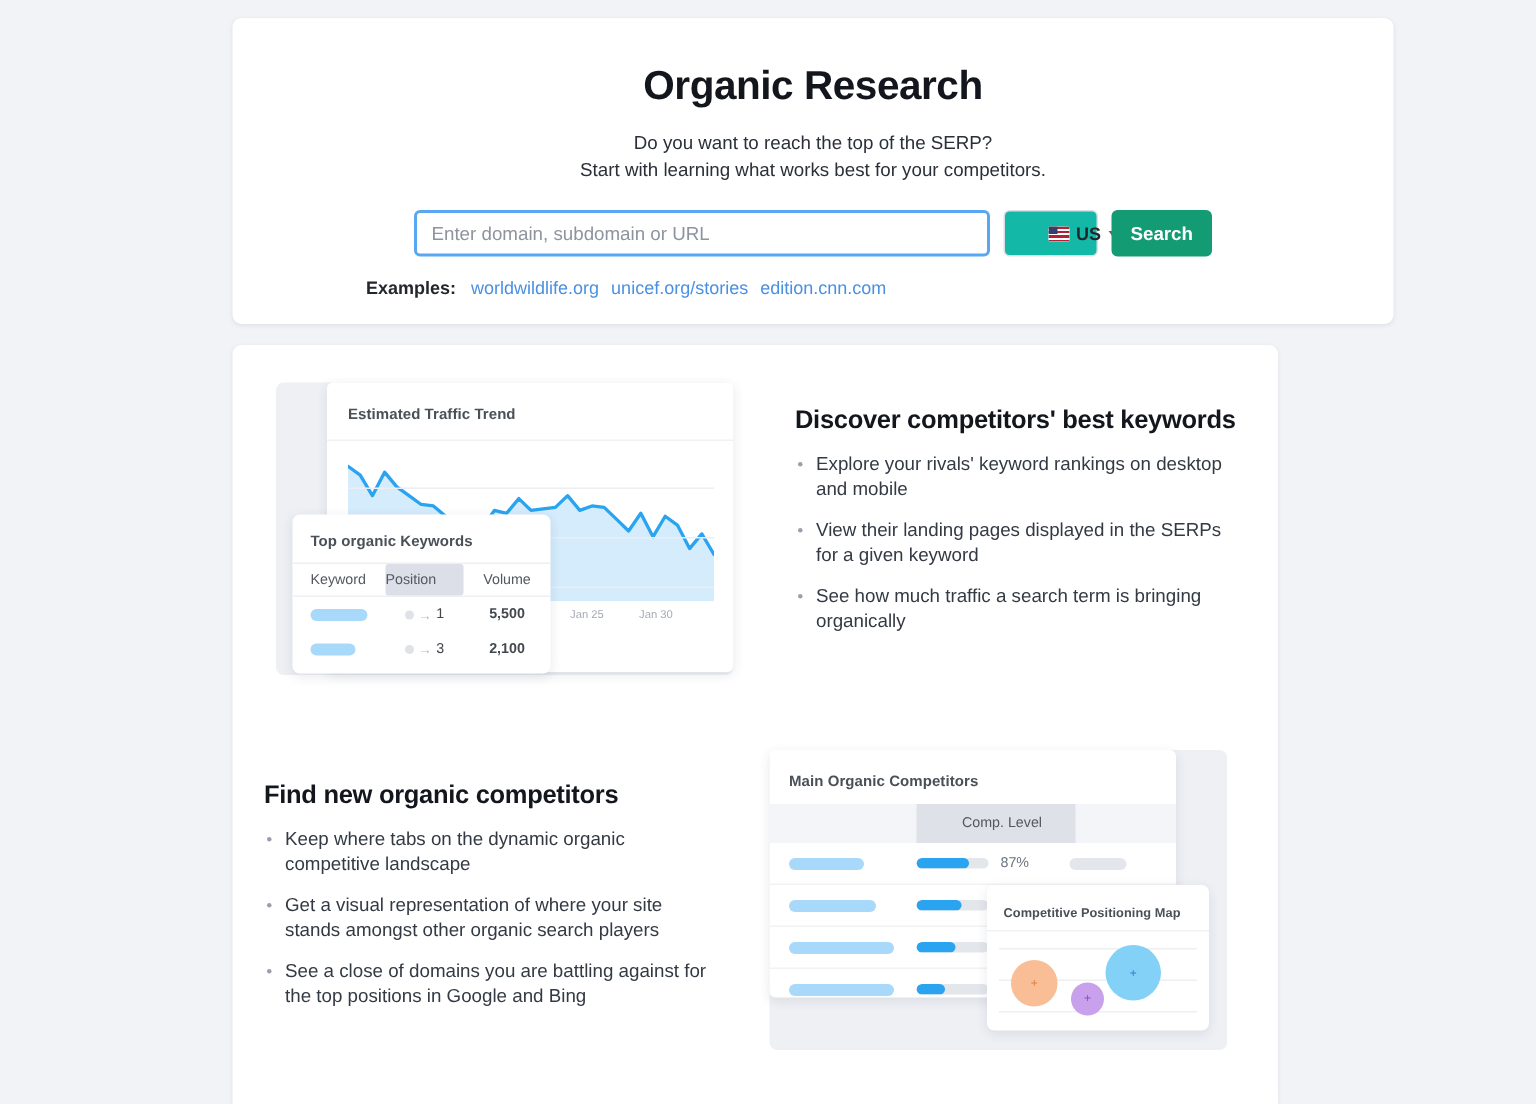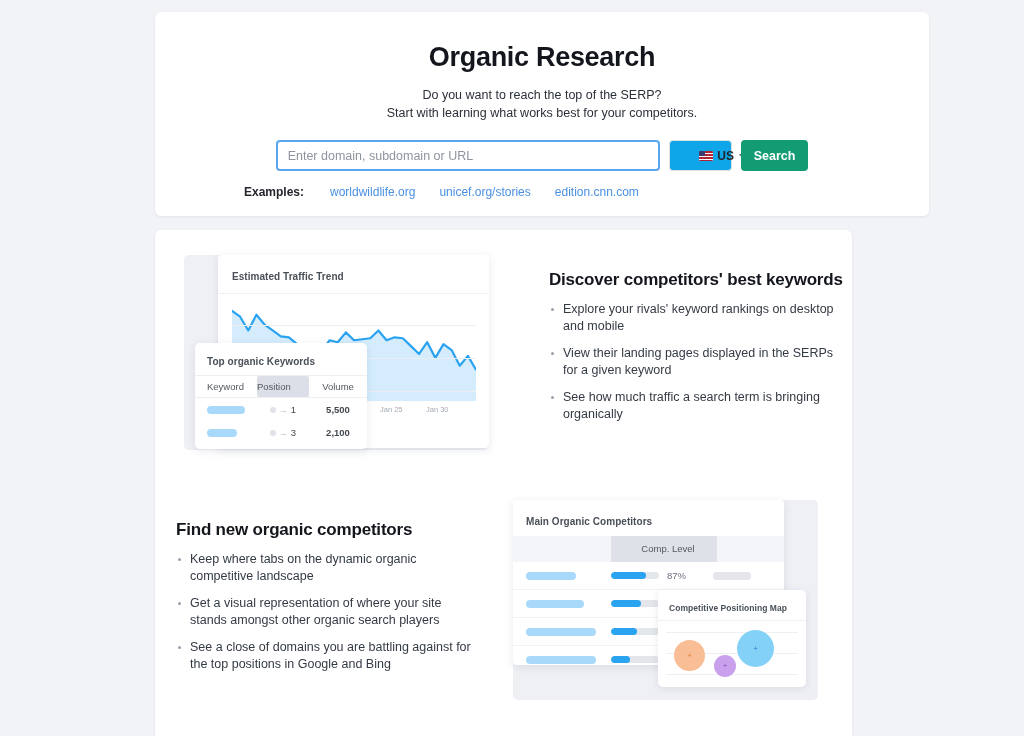--- a/index.html
+++ b/index.html
@@ -81,21 +81,21 @@
     background: transparent;
   }
   .search-input-wrap input::placeholder { color: #8e949e; }
 
   .country-select {
     width: 63px;
     height: 31px;
     box-sizing: border-box;
     border: 1px solid #dcdfe5;
     border-radius: 4px;
-    background: #0ea5e9;
+    background: #14b8a6;
     display: flex;
     align-items: center;
     justify-content: center;
     gap: 4px;
     font-size: 12px;
     font-weight: 700;
     color: #23262c;
     cursor: pointer;
     padding-left: 44px;
   }
@@ -134,21 +134,21 @@
     font-weight: 700;
     border: none;
     border-radius: 4px;
     cursor: pointer;
     font-family: "Liberation Sans", sans-serif;
   }
 
   .examples {
     display: flex;
     align-items: center;
-    gap: 24px;
+    gap: 8px;
     font-size: 12px;
     color: #23262c;
     margin-top: 14px;
     padding-left: 89px;
   }
   .examples .lbl { font-weight: 700; margin-right: 2px; }
   .examples a {
     color: #4a90e2;
     text-decoration: none;
     cursor: pointer;
@@ -372,21 +372,21 @@
           <span style="width:52px; display:flex; align-items:center; justify-content:center; gap:3px;">
             <span class="dot-gray"></span>
             <span class="arrow-r">→</span>
             <span>3</span>
           </span>
           <span style="width:58px; text-align:center; font-weight:700;">2,100</span>
         </div>
       </div>
     </div>
 
-    <div class="feature-row" style="left:394px; top:38px; width:300px;">
+    <div class="feature-row" style="left:375px; top:38px; width:300px;">
       <div class="ftitle">Discover competitors' best keywords</div>
       <ul class="fbul">
         <li>Explore your rivals' keyword rankings on desktop and mobile</li>
         <li>View their landing pages displayed in the SERPs for a given keyword</li>
         <li>See how much traffic a search term is bringing organically</li>
       </ul>
     </div>
 
     <div class="feature-row" style="left:21px; top:288px; width:300px;">
       <div class="ftitle">Find new organic competitors</div>

